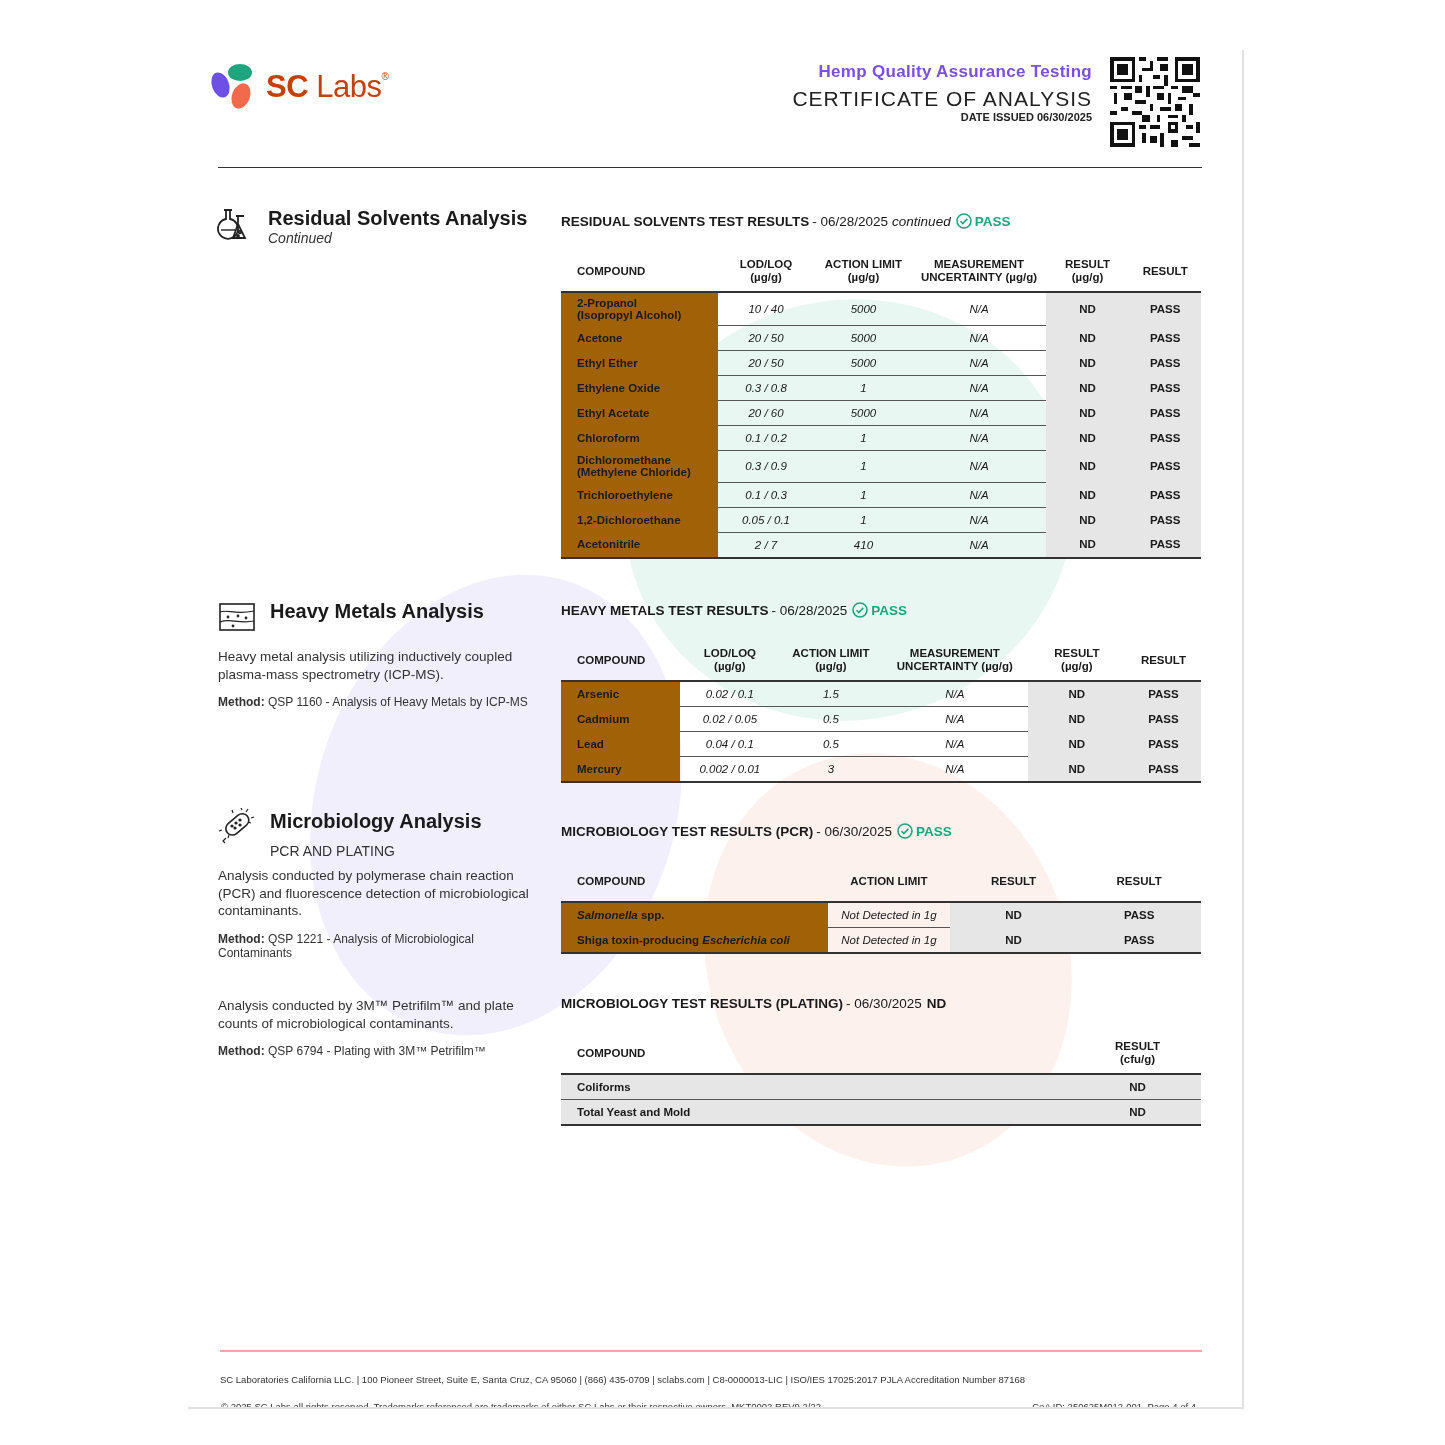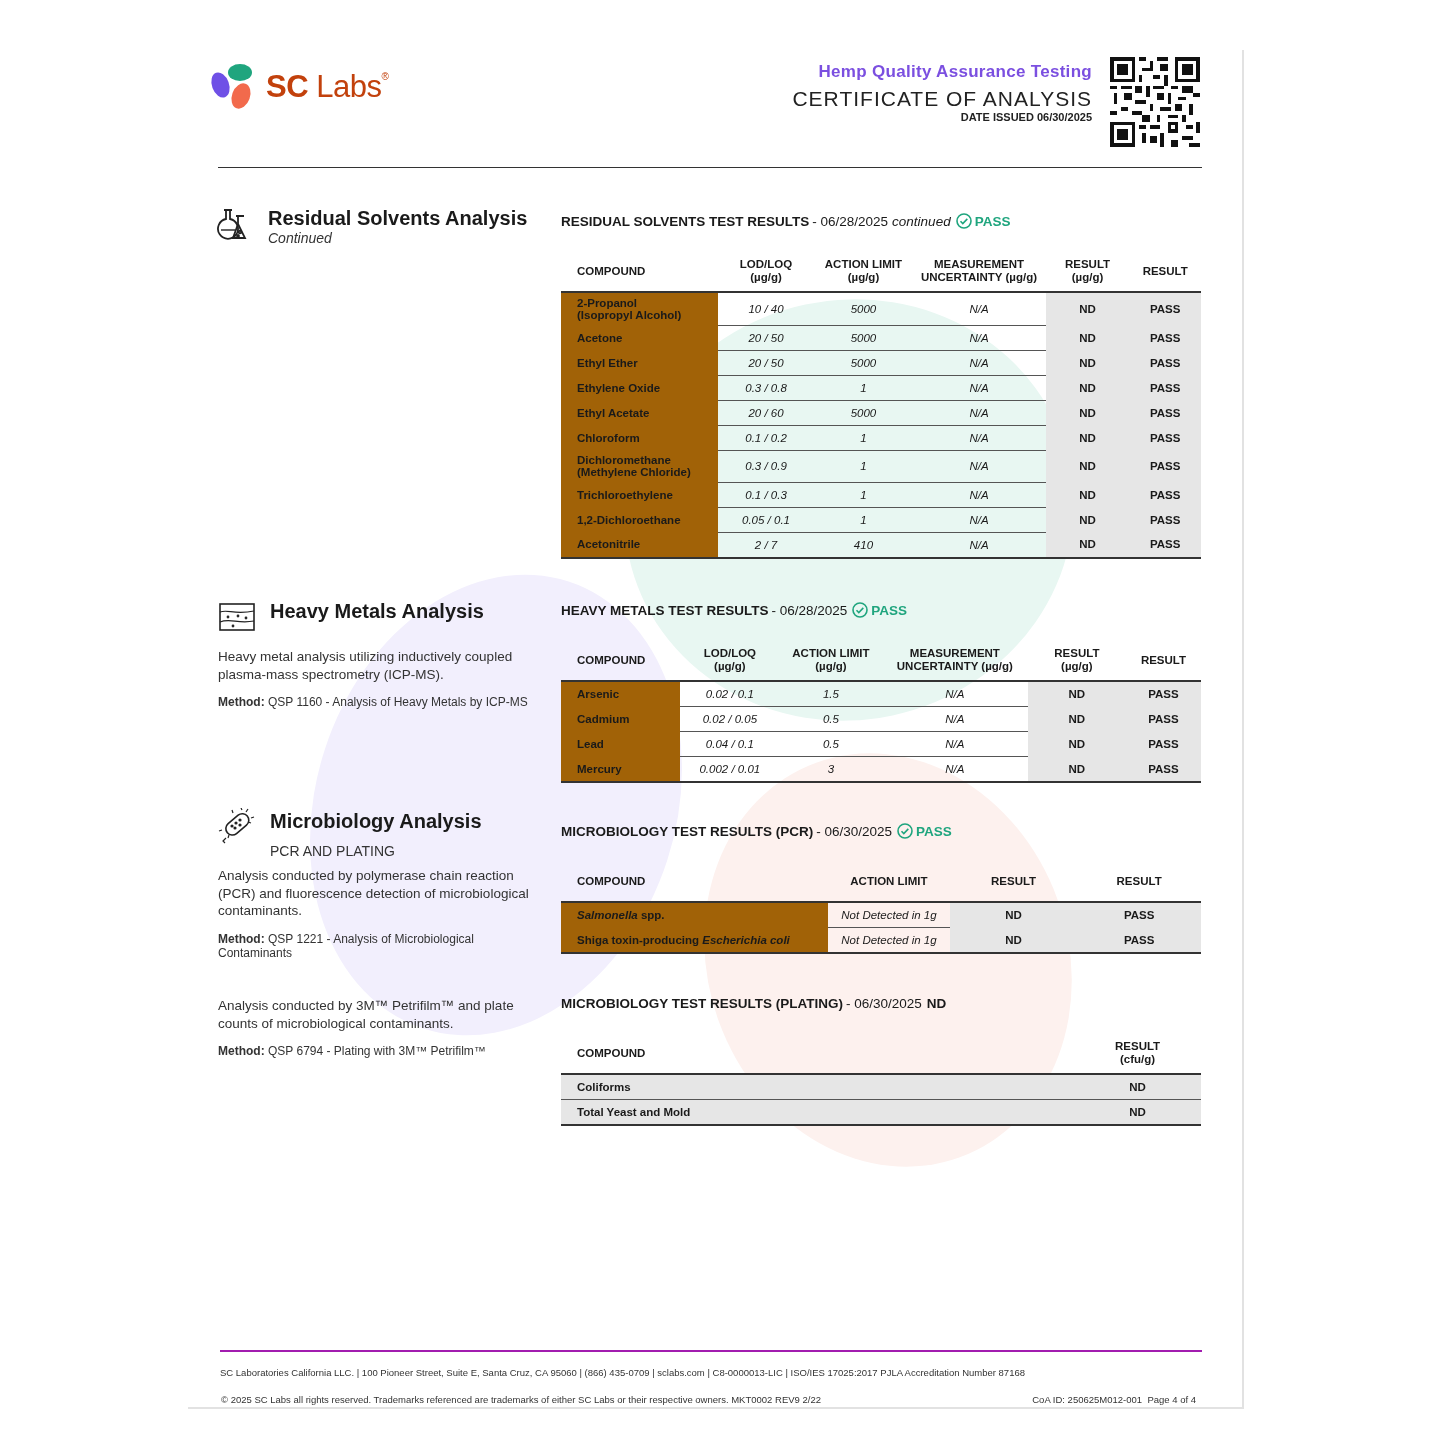--- a/index.html
+++ b/index.html
@@ -54,21 +54,21 @@
   td.cmp { text-align:left; padding-left:16px; font-weight:700; background:#a16207; line-height:12px; }
   td.mid { font-style:italic; border-bottom:1.5px solid #555; }
   td.shade { background:#e6e6e6; font-weight:700; }
   tr:last-child td.mid { border-bottom:none; }
   tbody { border-bottom:2px solid #333; }
   .full-shade td { background:#e6e6e6; font-weight:700; border-bottom:1.5px solid #555; }
   .full-shade:last-child td { border-bottom:none; }
 
   
   .footer { left:32px; top:1300px; width:982px; font-size:9.5px; color:#333; }
-  .footer .line1 { border-top:2px solid #a21caf; padding-top:15px; white-space:nowrap; }
+  .footer .line1 { border-top:2px solid #fca5a5; padding-top:22px; white-space:nowrap; }
   .footer .line2 { margin-top:16px; display:flex; justify-content:space-between; white-space:nowrap; }
 </style>
 </head>
 <body>
 
 <div class="page">
   <div class="blob green"></div>
   <div class="blob purple"></div>
   <div class="blob peach"></div>
 

